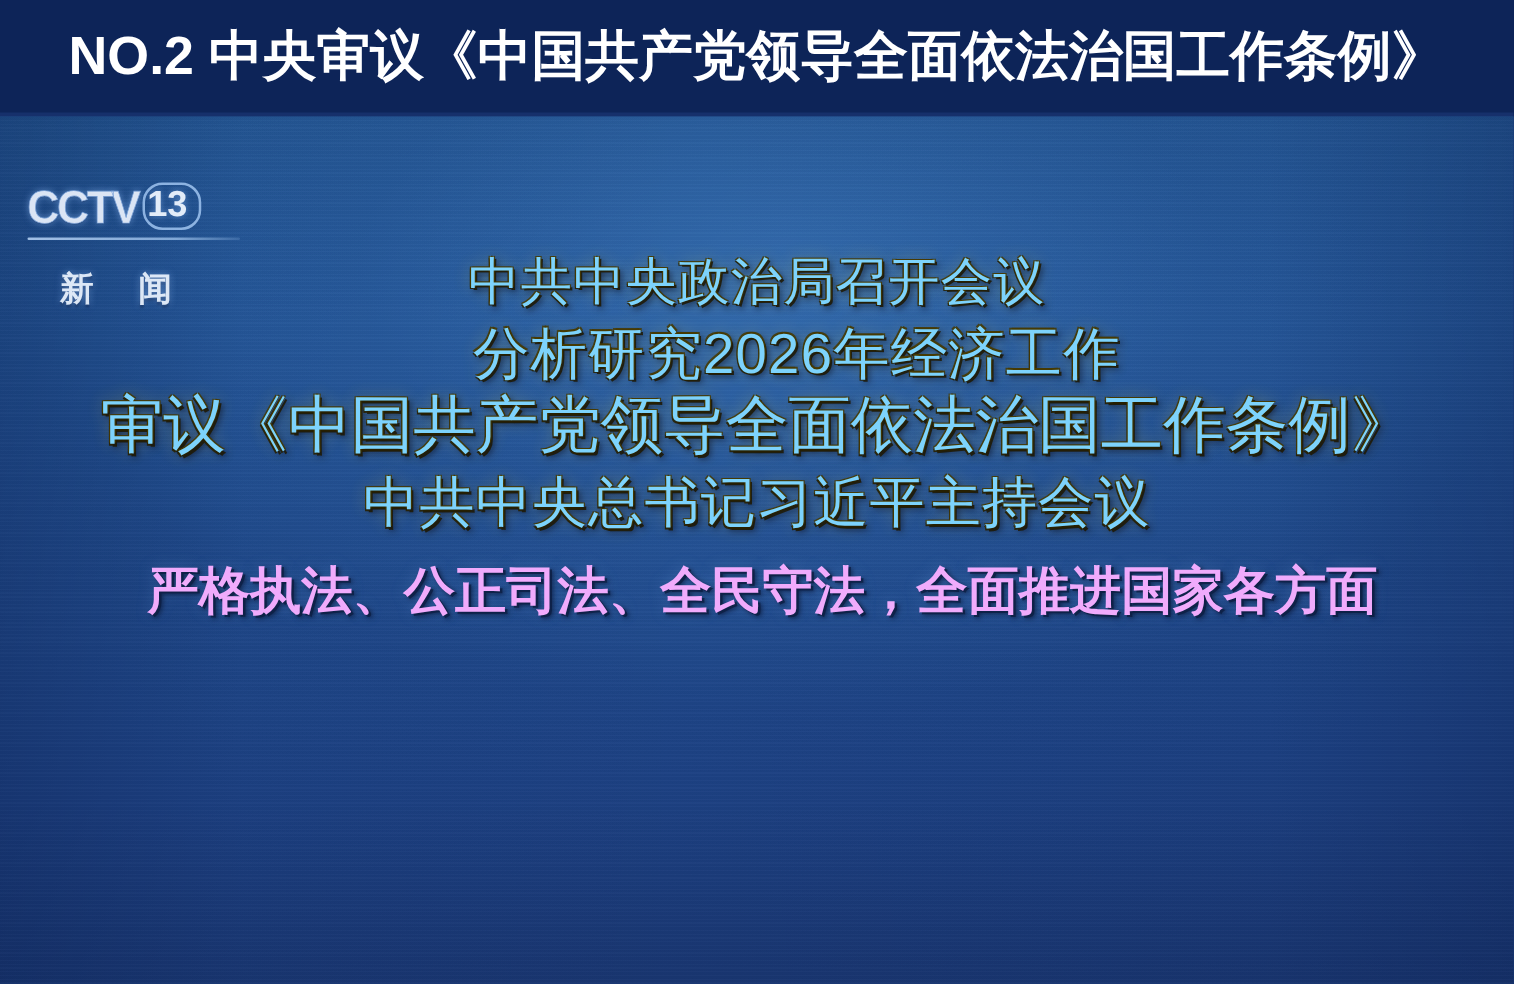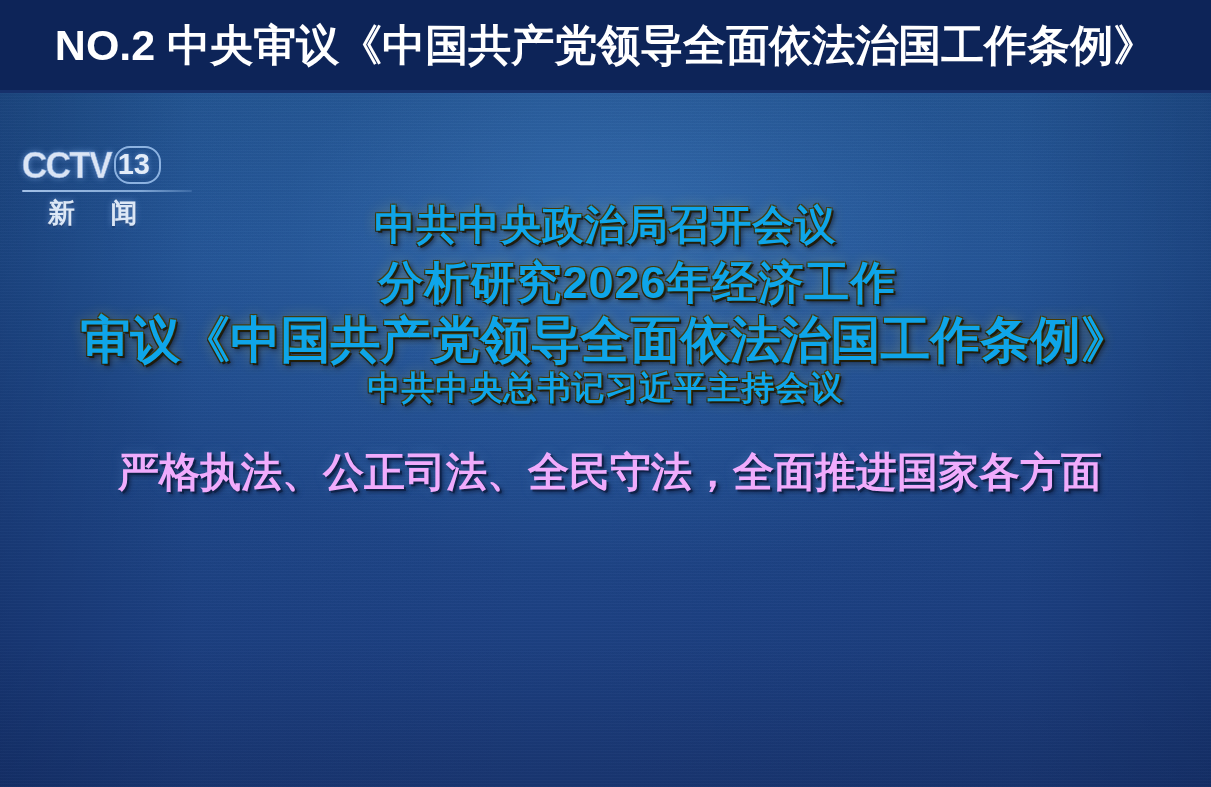--- a/index.html
+++ b/index.html
@@ -132,21 +132,21 @@
     font-family: "Liberation Sans", "DejaVu Sans", sans-serif;
   }
   .logo-underline {
     margin: 2px 0 0 8px;
     width: 170px;
     height: 2px;
     background: linear-gradient(90deg, rgba(186,214,248,0.85) 0%, rgba(170,205,245,0.7) 70%, rgba(150,190,238,0.2) 100%);
     border-radius: 2px;
   }
   .logo-xinwen {
-    margin-top: 3px;
+    margin-top: 21px;
     padding-left: 34px;
     font-size: 27px;
     font-weight: bold;
     letter-spacing: 14px;
     color: rgba(234,242,253,0.93);
     text-shadow: 0 0 6px rgba(150,195,255,0.5), 0 2px 2px rgba(10,30,70,0.55);
     font-family: "Liberation Sans", "DejaVu Sans", sans-serif;
   }
 
   
@@ -155,37 +155,37 @@
     left: 0;
     top: 0;
     width: 1211px;
     z-index: 4;
   }
 
   .yellow-line {
     position: absolute;
     width: 1211px;
     text-align: center;
-    color: #0ea5e9;
-    font-weight: bold;
+    color: #7dd3fc;
+    font-weight: normal;
     line-height: 1;
     white-space: nowrap;
     font-family: "Liberation Sans", "DejaVu Sans", sans-serif;
     text-shadow:
       -1px -1px 0 rgba(70,58,0,0.85),
        1px -1px 0 rgba(70,58,0,0.85),
       -1px  1px 0 rgba(40,32,0,0.9),
        2px  2px 0 rgba(30,24,0,0.85),
        3px  3px 5px rgba(8,18,44,0.75),
        0 0 14px rgba(255,226,60,0.30);
   }
   .yl-1 { top: 112px; font-size: 41px; letter-spacing: 1px; }
   .yl-2 { top: 167px; font-size: 45px; letter-spacing: 1px; margin-left: 32px; }
   .yl-3 { top: 222px; font-size: 50px; letter-spacing: 0px; }
-  .yl-4 { top: 278px; font-size: 33px; letter-spacing: 1px; }
+  .yl-4 { top: 288px; font-size: 44px; letter-spacing: 1px; }
 
   .white-block {
     position: absolute;
     top: 352px;
     left: 108px;
     width: 1040px;
     z-index: 4;
   }
   .white-line {
     color: #f0abfc;

